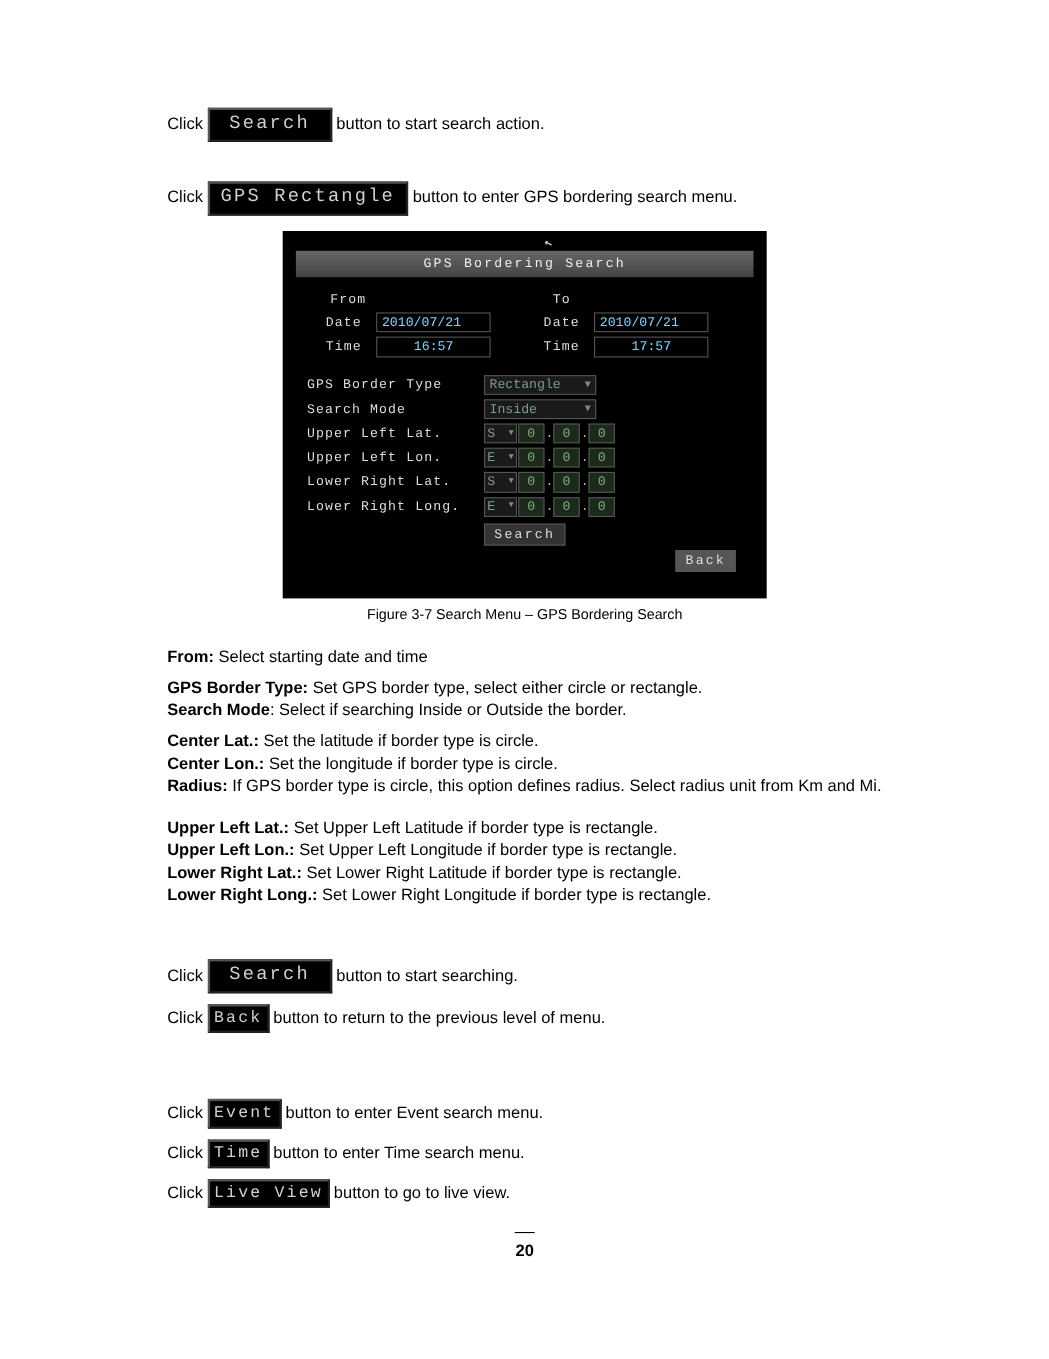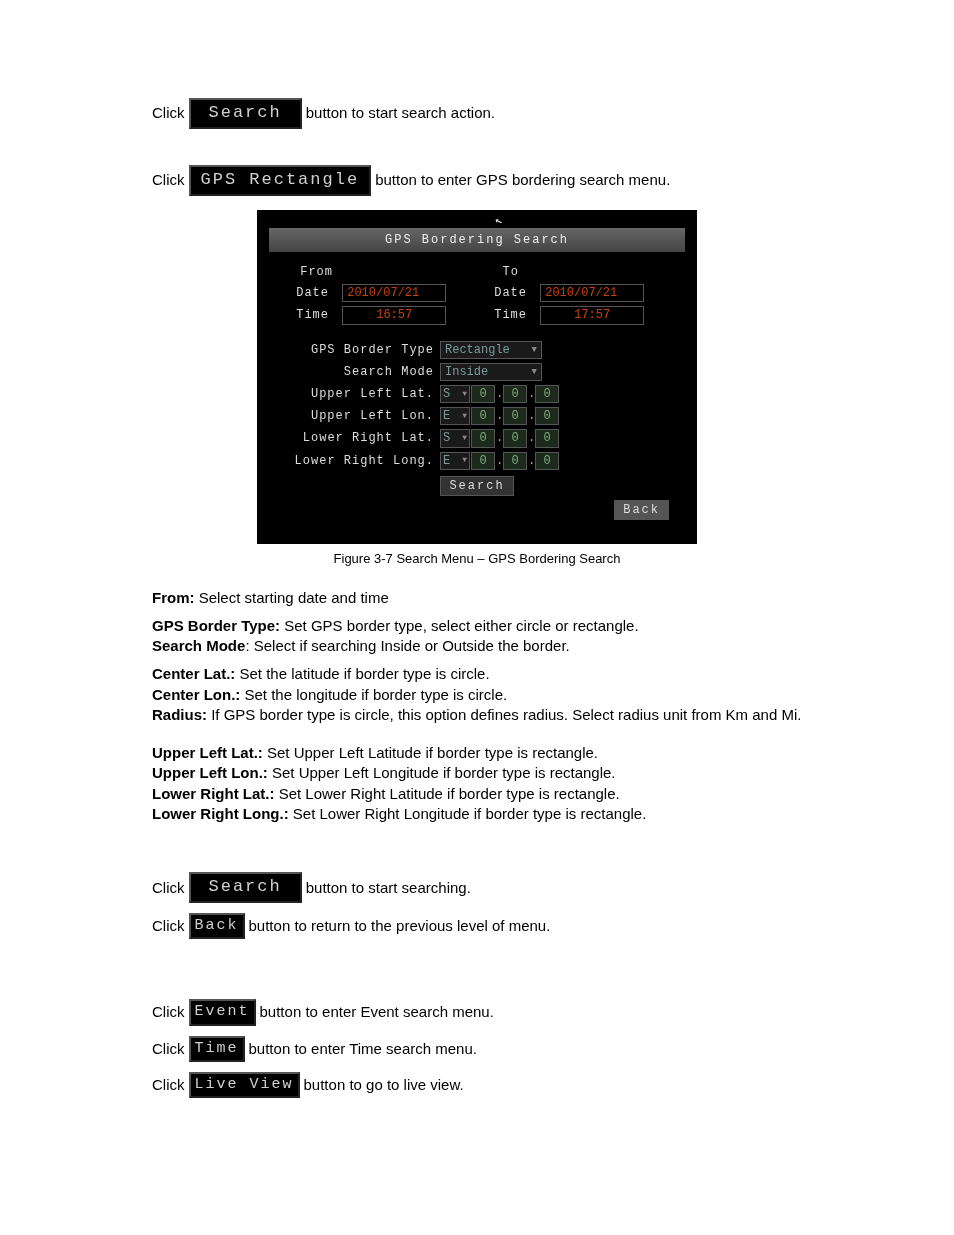--- a/index.html
+++ b/index.html
@@ -103,36 +103,35 @@
     display: inline-block;
     min-width: 50px;
     text-align: right;
     padding-right: 6px;
     letter-spacing: 1px;
   }
   .ss-input {
     display: inline-block;
     border: 1px solid #555;
     background: #000;
-    color: #c2410c;
+    color: #7dd3fc;
     min-width: 94px;
     padding: 0 4px;
   }
   .ss-section {
     margin-top: 12px;
   }
   .ss-line {
     display: flex;
     align-items: center;
     padding: 2px 10px;
     justify-content: flex-start;
   }
   .ss-line-label {
     width: 155px;
-    text-align: right;
     padding-right: 6px;
     letter-spacing: 1px;
     font-family: Liberation Mono, monospace;
   }
   .ss-select {
     display: inline-flex;
     align-items: center;
     border: 1px solid #555;
     background: #1a1a1a;
     color: #7a9a9a;
@@ -414,13 +413,14 @@
     <span class="inline-btn small">Time</span>
     <span> button to enter Time search menu.</span>
   </div>
 
   <div class="line click">
     <span>Click</span>
     <span class="inline-btn small">Live View</span>
     <span> button to go to live view.</span>
   </div>
 
+  <div class="pagenum">20</div>
 </div>
 
 </body></html>

